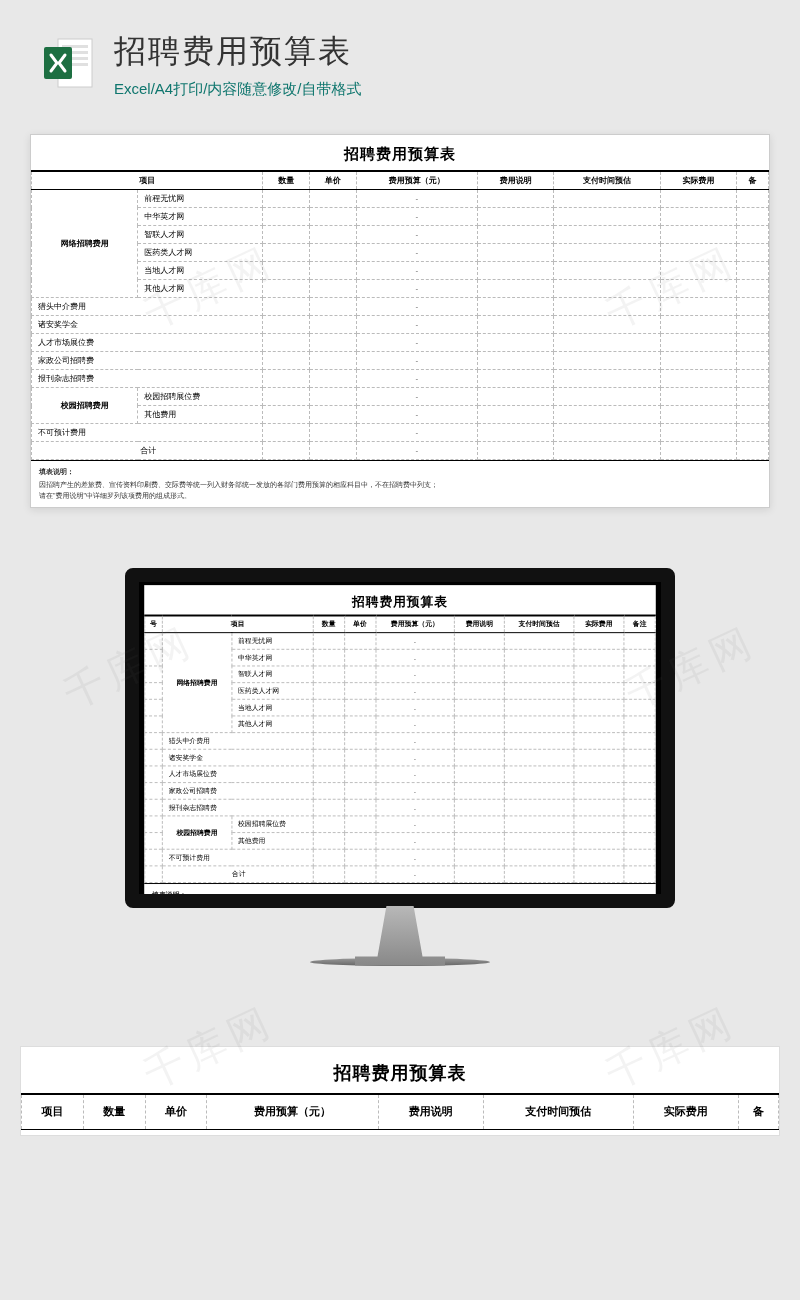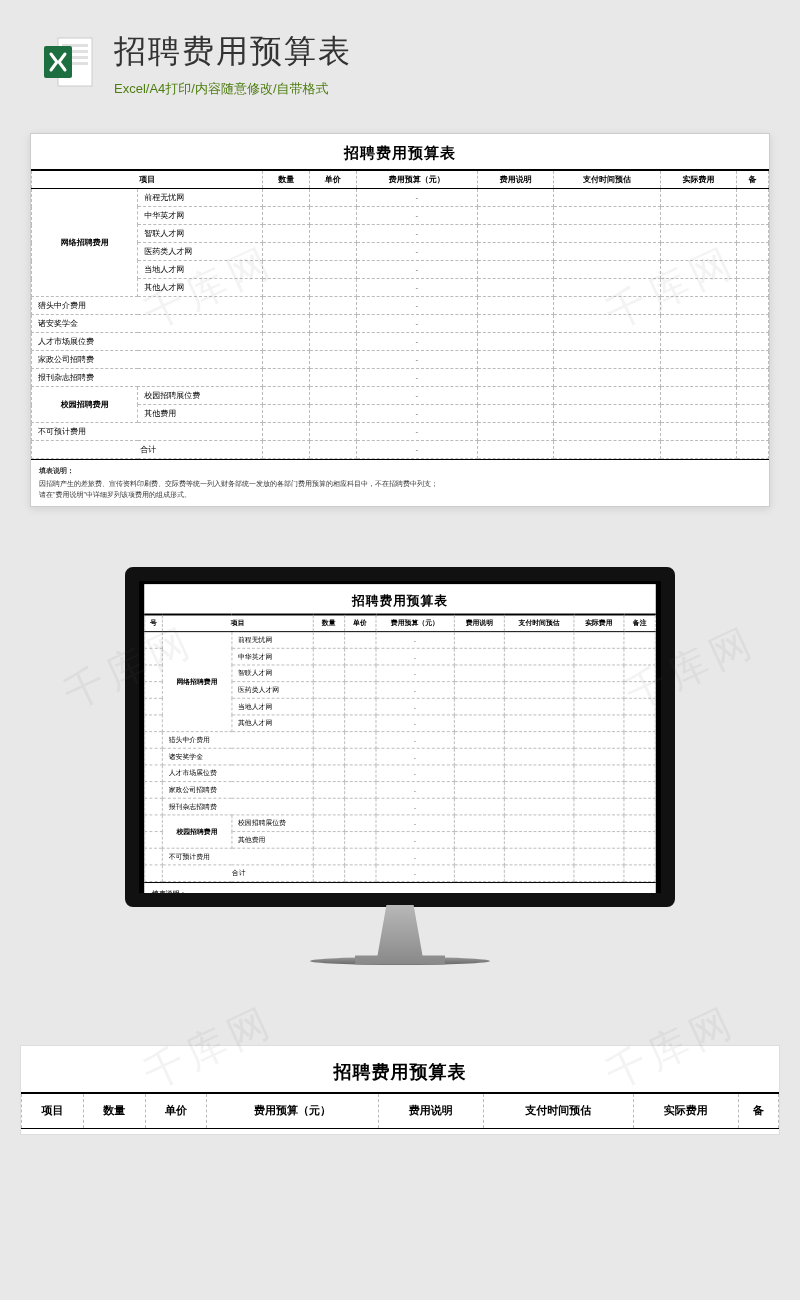--- a/index.html
+++ b/index.html
@@ -1,21 +1,21 @@
 <!DOCTYPE html>
 <html><head>
 <meta charset="utf-8">
 <style>
 *{margin:0;padding:0;box-sizing:border-box}
 body{background:#e8e8e8;font-family:"Microsoft YaHei",SimHei,sans-serif;width:800px;margin:0 auto;position:relative;min-height:1300px}
 .header{display:flex;align-items:center;padding:30px 40px 25px;background:#e8e8e8}
 .icon-wrap{margin-right:18px}
 .excel-icon{width:56px;height:56px}
 .titles h1{font-size:32px;color:#333;font-weight:500;margin-bottom:6px;letter-spacing:2px}
-.titles p{font-size:13px;color:#4d7c0f}
+.titles p{font-size:15px;color:#0f766e}
 .preview{margin:10px 30px}
 .spreadsheet{background:#fff;border:1px solid #ccc;font-size:9px;box-shadow:0 2px 8px rgba(0,0,0,.1)}
 .sheet-title{text-align:center;font-size:15px;font-weight:700;padding:10px 0 6px;letter-spacing:1px}
 table{width:100%;border-collapse:collapse}
 th,td{border:1px dashed #bbb;padding:3px 4px;text-align:center;font-size:8px;height:18px}
 th{font-weight:700;border-top:2px solid #000;border-bottom:1px solid #000;background:#fff}
 td.group{font-weight:700;background:#fff}
 td.item{text-align:left;padding-left:6px}
 td.dash{color:#666}
 .notes{border-top:1px solid #000;padding:5px 8px;font-size:7px;line-height:1.6;color:#333;text-align:left}

